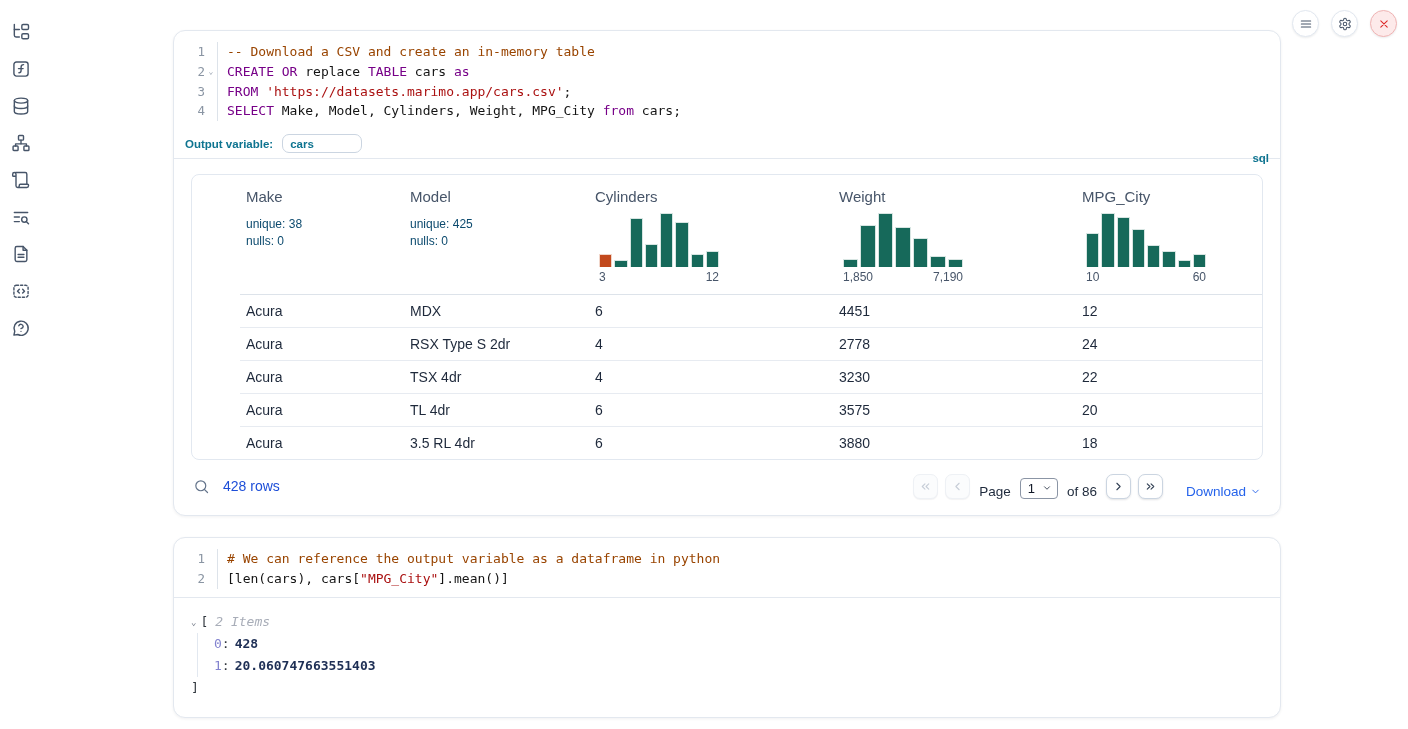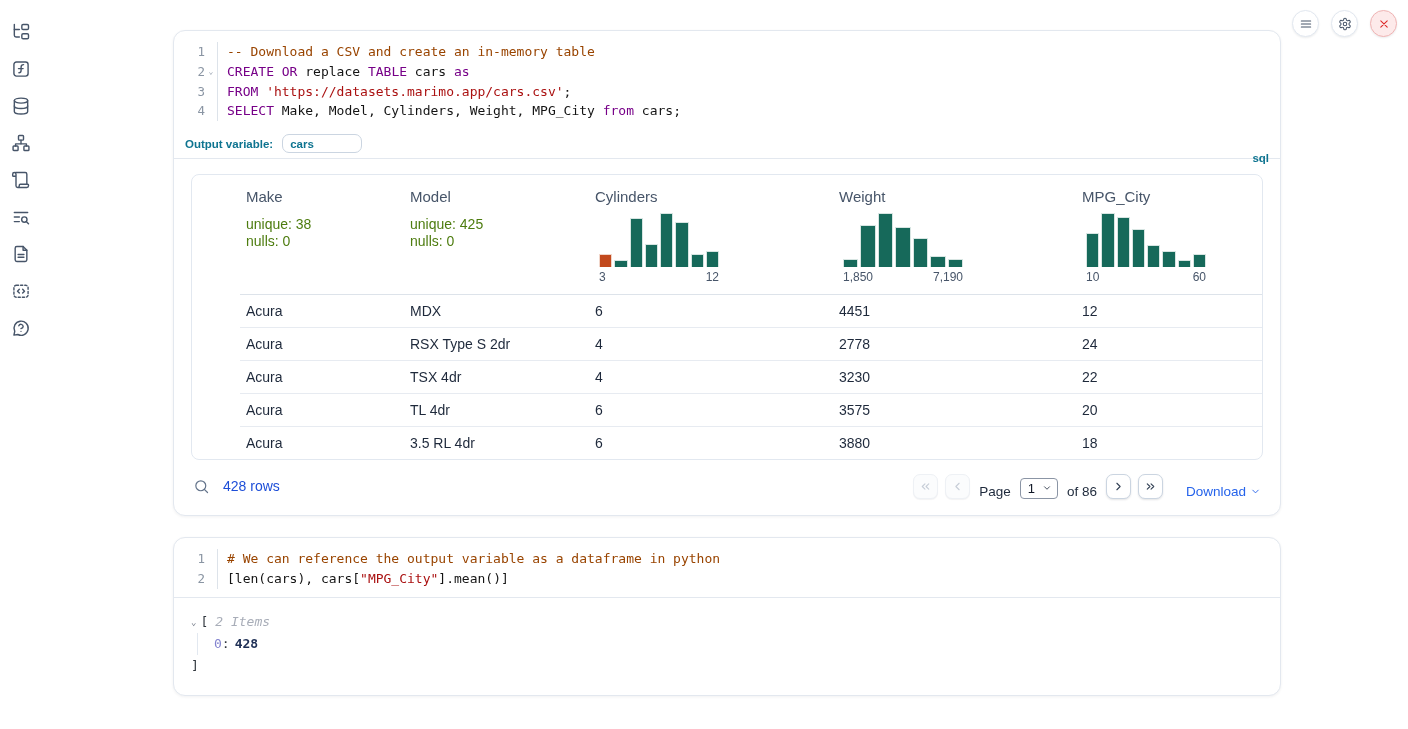--- a/index.html
+++ b/index.html
@@ -52,21 +52,21 @@
     font-family: "Liberation Sans", sans-serif; outline: none; }
   .lang-badge { margin-left: auto; font-size: 11.5px; font-weight: bold; color: #0e7490; margin-top: 28px; }
 
   
   .cell-output { padding: 15px 17px 13px; }
   .table-card { border: 1px solid #e2e8f0; border-radius: 8px; overflow: hidden; }
   .tgrid { display: grid; grid-template-columns: 164px 185px 244px 243px auto; margin-left: 48px; }
   .thead { padding-top: 13px; }
   .th { padding: 0 4px 10px 6px; }
   .th-title { font-size: 15px; color: #475569; }
-  .th-stats { margin-top: 11px; font-size: 14px; line-height: 17px; color: #4d7c0f; }
+  .th-stats { margin-top: 11px; font-size: 12px; line-height: 17px; color: #0c4a6e; }
   .hist-wrap { margin: 8px 0 0 4px; width: 120px; }
   .hist { display: flex; align-items: flex-end; gap: 2px; height: 54px; }
   .bar { flex: 1 1 0; background: #16695a; border: 1px solid rgba(236,243,241,.9); border-bottom: none; }
   .bar.hot { background: #c2491d; border-color: rgba(246,230,222,.9); }
   .hist-labels { display: flex; justify-content: space-between; margin-top: 3px;
     font-size: 12px; color: #475569; }
   .tr { border-top: 1px solid #e7ebf1; height: 33px; }
   .tr:first-child { border-top: 1px solid #dde3ea; }
   .td { display: flex; align-items: center; padding-left: 6px; font-size: 14px; color: #1e293b; }
 
@@ -420,19 +420,20 @@
         </div>
 
       <div class="tree">
         <div class="tree-head">
           <span class="tw-caret">⌄</span>
           <span>[</span>
           <span class="tw-items">2 Items</span>
         </div>
         <div class="tree-entries" id="tree-entries">
             <div><span class="tw-key">0</span><span>:</span><span class="tw-val">428</span></div>
+            <div><span class="tw-key">1</span><span>:</span><span class="tw-val">20.060747663551403</span></div>
           </div>
         <div>]</div>
       </div>
     </section>
 
   </main>
 </div>
 
 </body></html>

